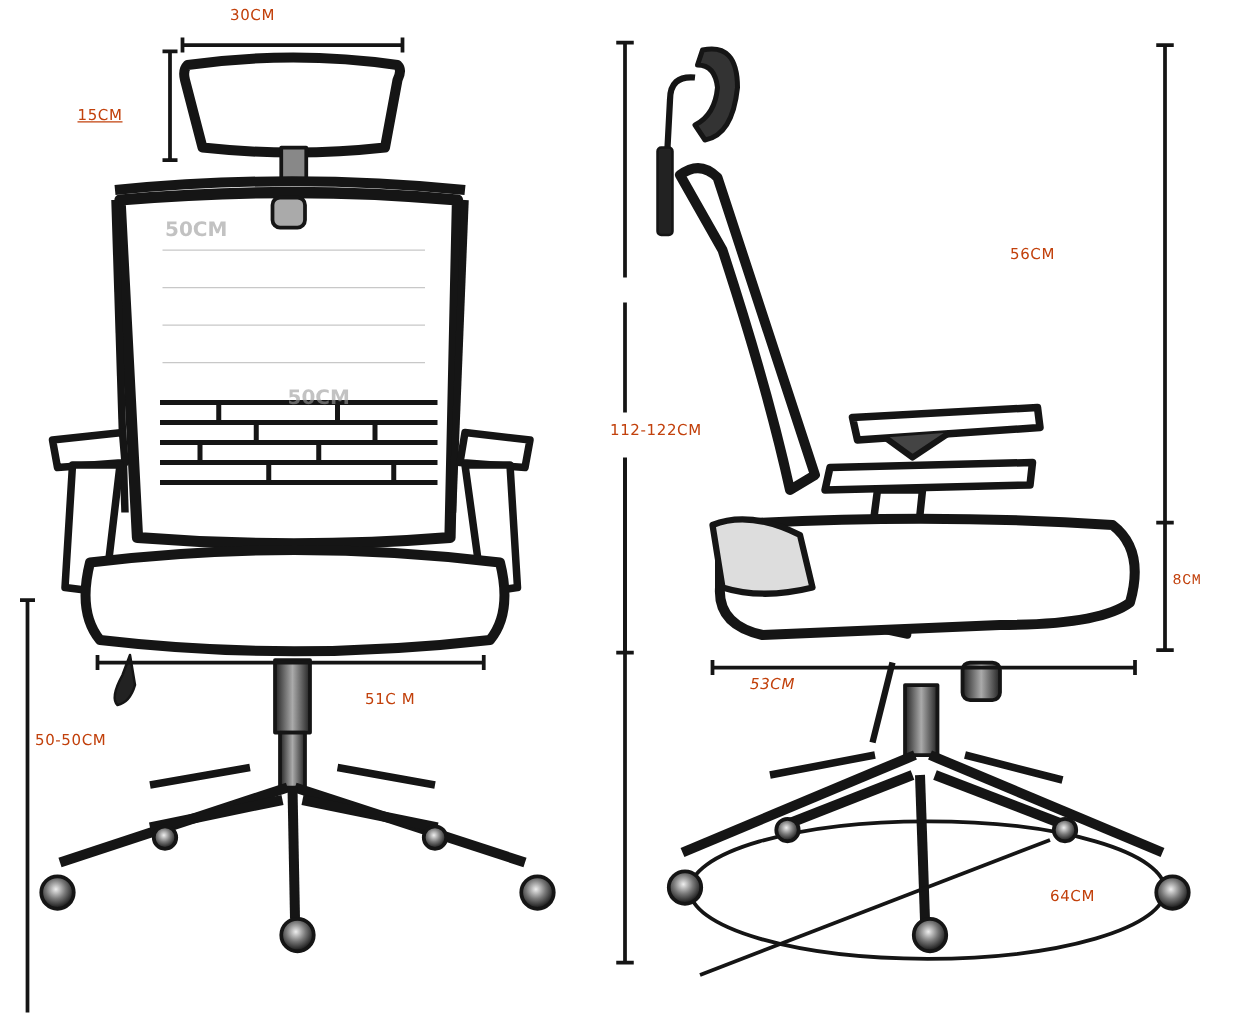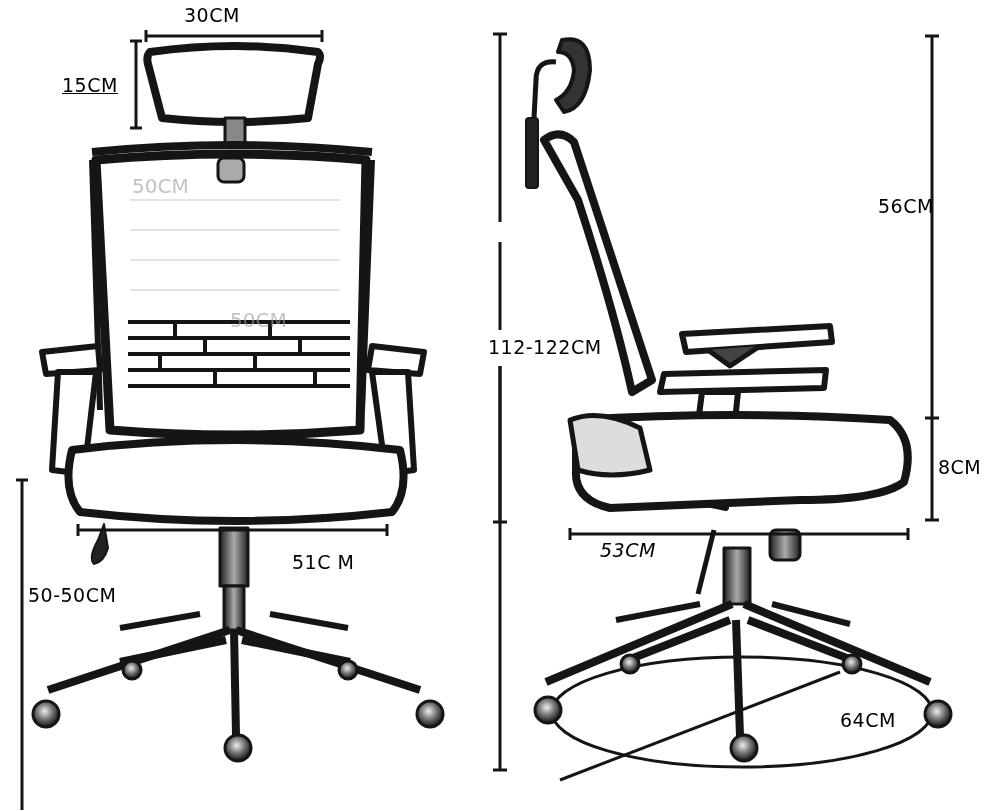--- a/index.html
+++ b/index.html
@@ -1,21 +1,21 @@
 <!DOCTYPE html>
 <html><head>
 <meta charset="utf-8">
 <style>
   html, body { margin: 0; padding: 0; background: #ffffff; }
   body { width: 991px; height: 811px; position: relative; overflow: hidden;
          font-family: "DejaVu Sans", "Liberation Sans", sans-serif; }
   #stage { position: absolute; left: 0; top: 0; width: 991px; height: 811px; }
-  .label { position: absolute; font-size: 19px; color: #000000; letter-spacing: 0.5px;
+  .label { position: absolute; font-size: 12px; color: #c2410c; letter-spacing: 0.5px;
            white-space: nowrap; line-height: 1; }
-  .ghost { position: absolute; font-size: 20px; color: #9a9a9a; font-weight: normal;
+  .ghost { position: absolute; font-size: 16px; color: #9a9a9a; font-weight: bold;
            white-space: nowrap; opacity: 0.6; line-height: 1; }
   svg { position: absolute; left: 0; top: 0; }
 </style>
 </head>
 <body>
 
 <div id="stage">
 
 <svg width="991" height="811" viewBox="0 0 991 811">
   <defs>
@@ -142,24 +142,24 @@
     <path d="M500 34 L500 222 M493 34 L507 34"></path>
     <path d="M500 242 L500 522 M493 522 L507 522"></path>
     <path d="M500 360 L500 770 M493 770 L507 770"></path>
     <path d="M932 36 L932 520 M925 36 L939 36 M925 418 L939 418 M925 520 L939 520"></path>
     <path d="M570 534 L908 534 M570 528 L570 540 M908 528 L908 540"></path>
   </g>
   <rect x="440" y="330" width="140" height="36" fill="#fff" stroke="none"></rect>
 </svg>
 
   <div class="label" style="left:184px; top:6px;">30CM</div>
-  <div class="label" style="left:62px; top:76px;text-decoration:underline;">15CM</div>
+  <div class="label" style="left:62px; top:86px;text-decoration:underline;">15CM</div>
   <div class="ghost" style="left:132px; top:176px;">50CM</div>
   <div class="ghost" style="left:230px; top:310px;">50CM</div>
   <div class="label" style="left:292px; top:553px;">51C M</div>
   <div class="label" style="left:28px; top:586px;">50-50CM</div>
 
   <div class="label" style="left:442px; top:338px;margin-left:46px;">112-122CM</div>
-  <div class="label" style="left:878px; top:197px;">56CM</div>
-  <div class="label" style="left:938px; top:458px;">8CM</div>
+  <div class="label" style="left:808px; top:197px;">56CM</div>
+  <div class="label" style="left:938px; top:458px;font-family:Liberation Mono, monospace;">8CM</div>
   <div class="label" style="left:600px; top:541px;font-style:italic;">53CM</div>
   <div class="label" style="left:840px; top:711px;">64CM</div>
 </div>
 
 </body></html>

